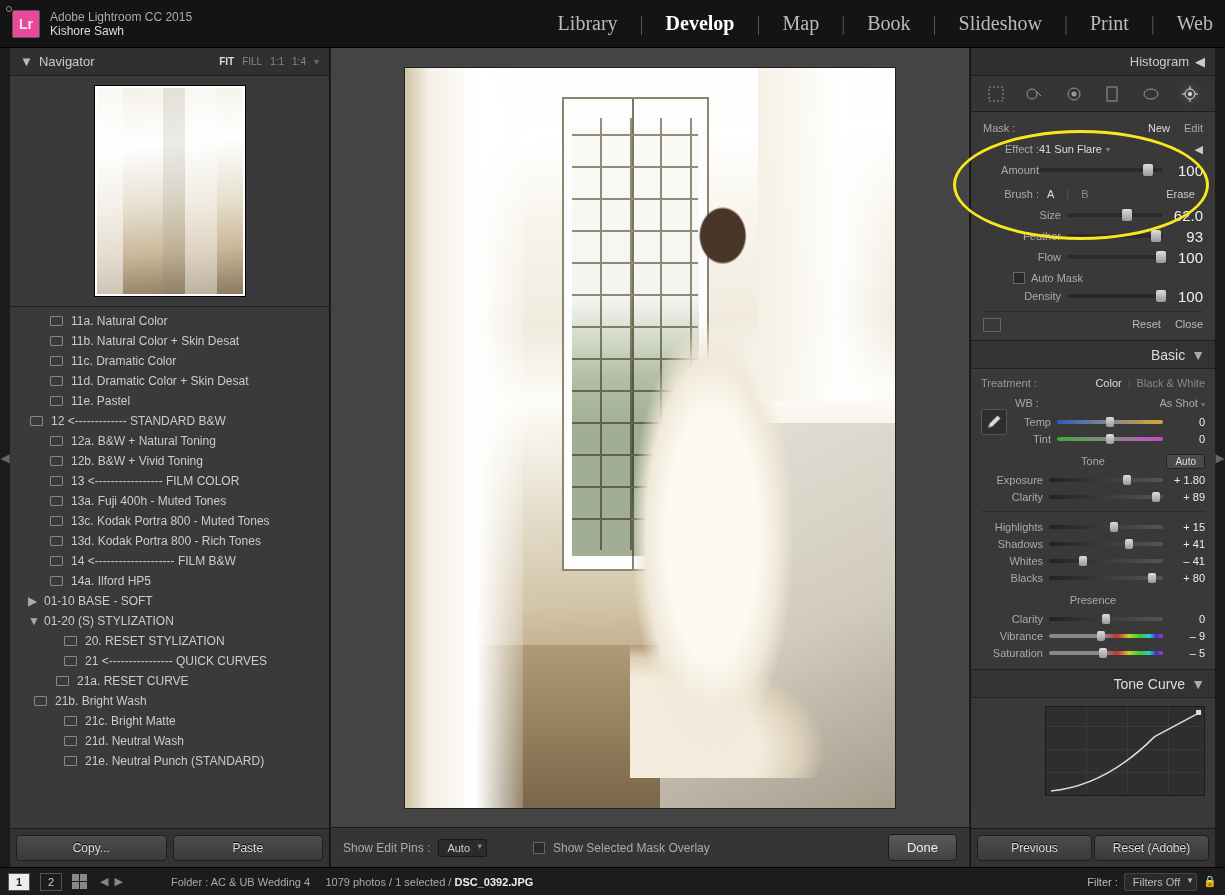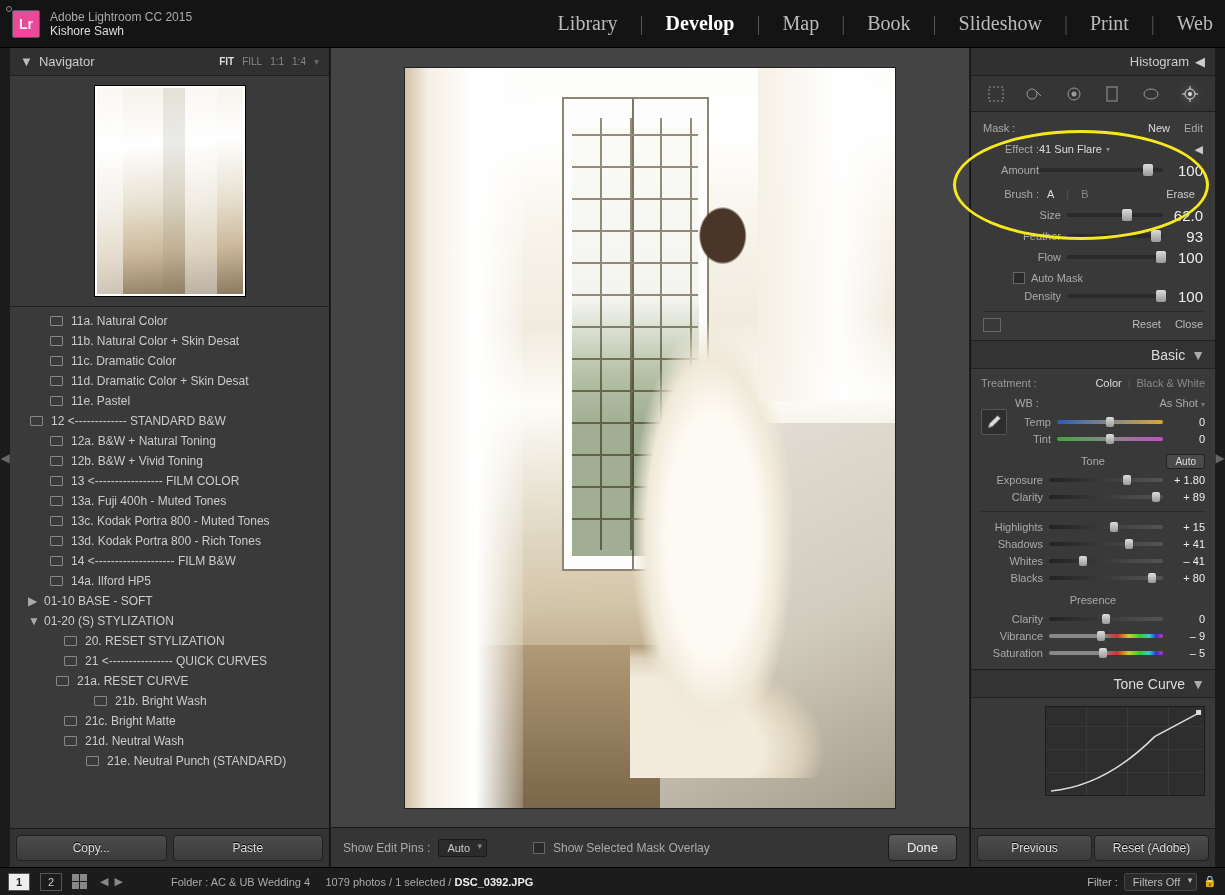--- a/index.html
+++ b/index.html
@@ -431,33 +431,33 @@
           <span>20. RESET STYLIZATION</span>
         </div>
         <div class="preset-row" style="padding-left: 54px;">
           <span class="rect-icon"></span>
           <span>21 &lt;---------------- QUICK CURVES</span>
         </div>
         <div class="preset-row" style="padding-left: 46px;">
           <span class="rect-icon"></span>
           <span>21a. RESET CURVE</span>
         </div>
-        <div class="preset-row" style="padding-left: 84px;">
+        <div class="preset-row" style="padding-left: 24px;">
           <span class="rect-icon"></span>
           <span>21b. Bright Wash</span>
         </div>
         <div class="preset-row" style="padding-left: 54px;">
           <span class="rect-icon"></span>
           <span>21c. Bright Matte</span>
         </div>
         <div class="preset-row" style="padding-left: 54px;">
           <span class="rect-icon"></span>
           <span>21d. Neutral Wash</span>
         </div>
-        <div class="preset-row" style="padding-left: 54px; margin-left: 22px;">
+        <div class="preset-row" style="padding-left: 54px;">
           <span class="rect-icon"></span>
           <span>21e. Neutral Punch (STANDARD)</span>
         </div>
       </div>
 
     <div class="left-footer">
       <div class="btn">Copy...</div>
       <div class="btn">Paste</div>
     </div>
   </div>

